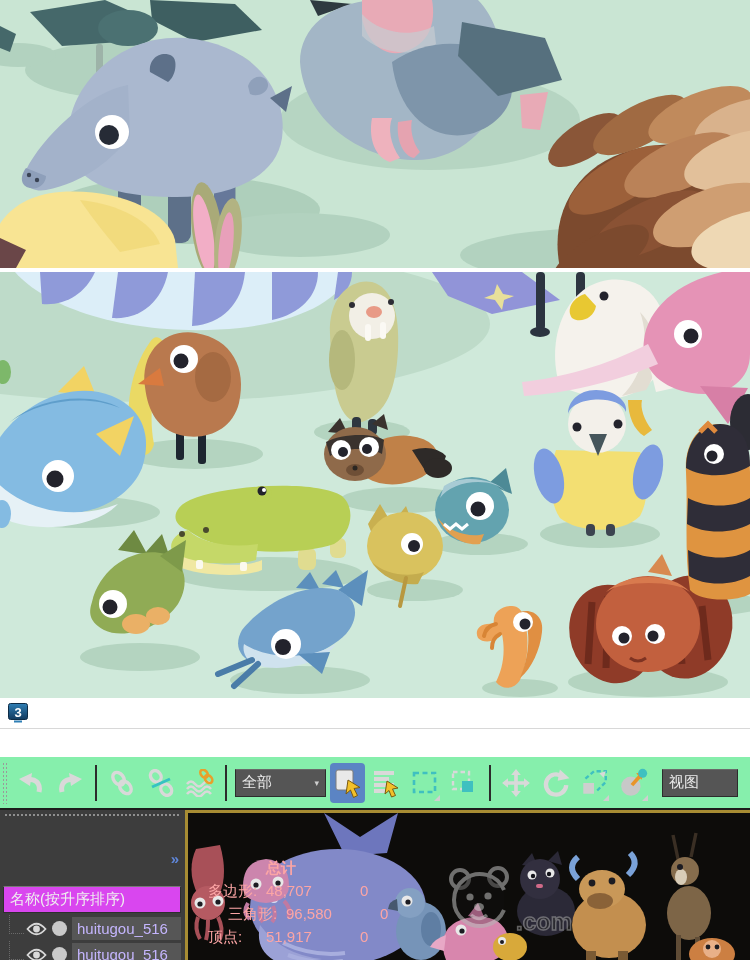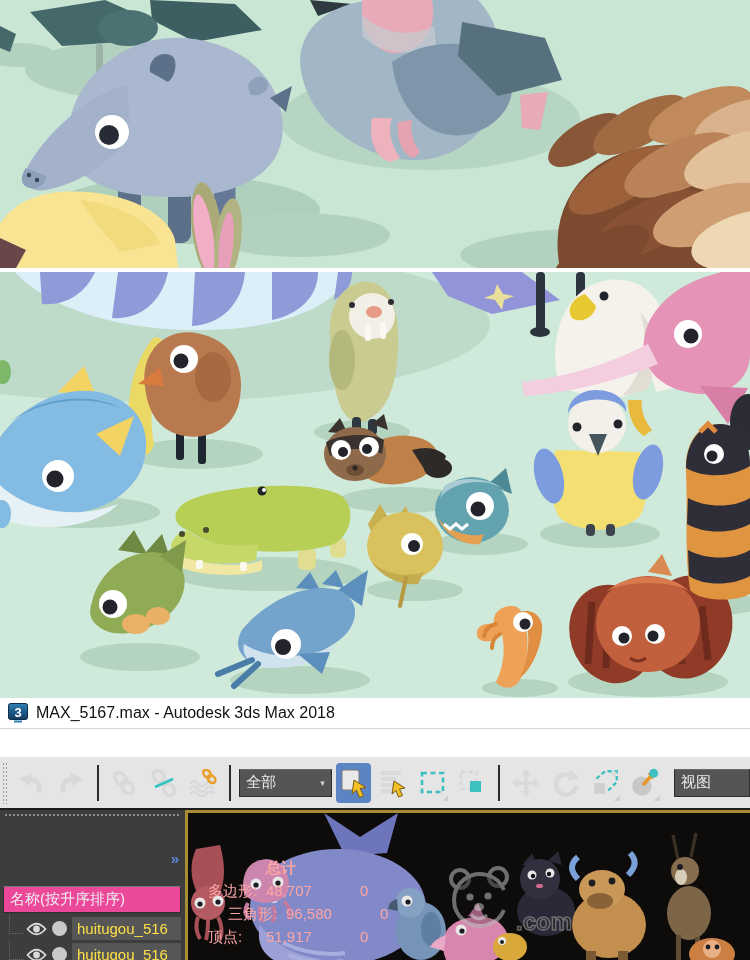--- a/index.html
+++ b/index.html
@@ -20,23 +20,23 @@
   .titlebar .wtitle{font-size:16px;color:#111;}
 
   
   .menubar{position:absolute;top:729px;left:0;width:750px;height:28px;background:#3a3a3a;
     display:flex;align-items:center;justify-content:space-between;
     padding:0 0 0 14px;box-sizing:border-box;overflow:hidden;border-bottom:1px solid #282828;}
   .menubar .mitem{color:#e6e6e6;font-size:15px;white-space:nowrap;cursor:default;}
   .menubar .mitem:last-child{margin-right:-28px;}
 
   
-  .toolbar{position:absolute;top:757px;left:0;width:750px;height:53px;background:#e5e5e5;
-    display:flex;align-items:center;gap:4px;padding:0 0 0 2px;box-sizing:border-box;
-    border-bottom:2px solid #1c1c1c;overflow:hidden;justify-content:center;}
+  .toolbar{position:absolute;top:757px;left:0;width:750px;height:53px;background:#86efac;
+    display:flex;align-items:center;gap:4px;padding:0 12px 0 2px;box-sizing:border-box;
+    border-bottom:2px solid #1c1c1c;overflow:hidden;}
   .thandle{width:6px;height:42px;margin-right:2px;
     background:radial-gradient(#9a9a9a 28%,transparent 32%) 0 0/3px 4px repeat;}
   .tbtn{width:38px;height:40px;display:flex;align-items:center;justify-content:center;
     background:transparent;border:none;padding:0;position:relative;cursor:pointer;}
   .tbtn.active{background:#5b84c4;border-radius:4px;}
   .tbtn.flyout::after{content:"";position:absolute;right:2px;bottom:2px;
     border-left:6px solid transparent;border-bottom:6px solid #cfcfcf;}
   .tsep{width:2px;height:36px;background:#2c2c2c;margin:0 4px;}
   .tdrop{height:26px;background:#555555;border:1px solid #2c2c2c;border-top-color:#6a6a6a;
     display:flex;align-items:center;gap:8px;padding:0 6px;color:#eaeaea;font-size:15px;cursor:pointer;}
@@ -48,28 +48,28 @@
   .workspace{position:absolute;top:810px;left:0;width:750px;height:150px;background:#2b2b2b;}
 
   
   .cmdpanel{position:absolute;left:0;top:0;width:185px;height:150px;background:#3d3d3d;overflow:hidden;}
   .pdots{height:5px;margin:3px 6px 0 4px;
     background:radial-gradient(#8f8f8f 30%,transparent 34%) 0 0/4px 4px repeat;}
   .ptabs{display:flex;gap:38px;padding:9px 0 0 18px;}
   .ptabs .ptab{color:#e2e2e2;font-size:16px;cursor:pointer;}
   .pchevron{position:absolute;right:8px;top:40px;color:#5f86d8;font-size:15px;font-weight:bold;
     letter-spacing:-2px;cursor:pointer;}
-  .listheader{position:absolute;left:3px;top:76px;width:178px;height:27px;background:#ec4899;
+  .listheader{position:absolute;left:3px;top:76px;width:178px;height:27px;background:#d946ef;
     border:1px solid #2e2e2e;border-top:1px solid #777;box-sizing:border-box;
     color:#efefef;font-size:15px;display:flex;align-items:center;padding-left:6px;cursor:pointer;}
   .lrow{position:absolute;left:3px;width:178px;height:25px;display:flex;align-items:center;cursor:pointer;}
   .lrow .tree{width:14px;height:18px;border-left:1px dotted #6a6a6a;border-bottom:1px dotted #6a6a6a;
     margin:0 2px 8px 6px;}
   .lrow .circ{width:15px;height:15px;border-radius:50%;background:#c9c9c9;margin:0 5px;}
-  .lrow .rname{flex:1;height:23px;background:#565656;color:#fde047;font-size:15px;
+  .lrow .rname{flex:1;height:23px;background:#565656;color:#c4b5fd;font-size:15px;
     display:flex;align-items:center;padding-left:5px;overflow:hidden;white-space:nowrap;}
 
   
   .vp{position:absolute;left:185px;top:0;width:565px;height:150px;background:#0d0c0a;
     border-top:3px solid #a78c33;border-left:3px solid #a78c33;box-sizing:border-box;overflow:hidden;}
   .vplabel{position:absolute;left:10px;top:8px;color:#e8e8e8;font-size:15px;z-index:5;cursor:pointer;}
   .vstats{position:absolute;left:0;top:0;width:240px;height:104px;z-index:4;color:#fca5a5;font-size:15px;}
   .vstats .stitle{position:absolute;left:78px;top:46px;font-weight:bold;}
   .srow{position:absolute;left:20px;width:190px;display:flex;}
   .srow .slabel{width:58px;}
@@ -388,21 +388,20 @@
       <defs>
           <linearGradient id="mx" x1="0" y1="0" x2="0" y2="1">
         <stop offset="0" stop-color="#2f7fb5"></stop>
             <stop offset="1" stop-color="#123a5e"></stop>
           </linearGradient>
         </defs>
       <rect x="0.5" y="0.5" width="19" height="16" rx="2" fill="url(#mx)" stroke="#0e2c46"></rect>
       <text x="10" y="13.5" font-size="13" font-weight="bold" fill="#ffffff" text-anchor="middle" font-family="Liberation Sans, sans-serif">3</text>
       <rect x="6" y="17.5" width="8" height="2" fill="#2f7fb5"></rect>
     </svg>
-    <span class="wtitle">MAX_5167.max - Autodesk 3ds Max 2018</span>
   </div>
 
 
   <div class="toolbar">
     <div class="thandle"></div>
 
     <button class="tbtn">
       <svg width="28" height="28" viewBox="0 0 28 28">
         <path d="M22 23 C24 14 18 9 10 11" stroke="#d9d9d9" stroke-width="5" fill="none"></path>
         <polygon points="2,10 15,4 13,17" fill="#d9d9d9"></polygon>

